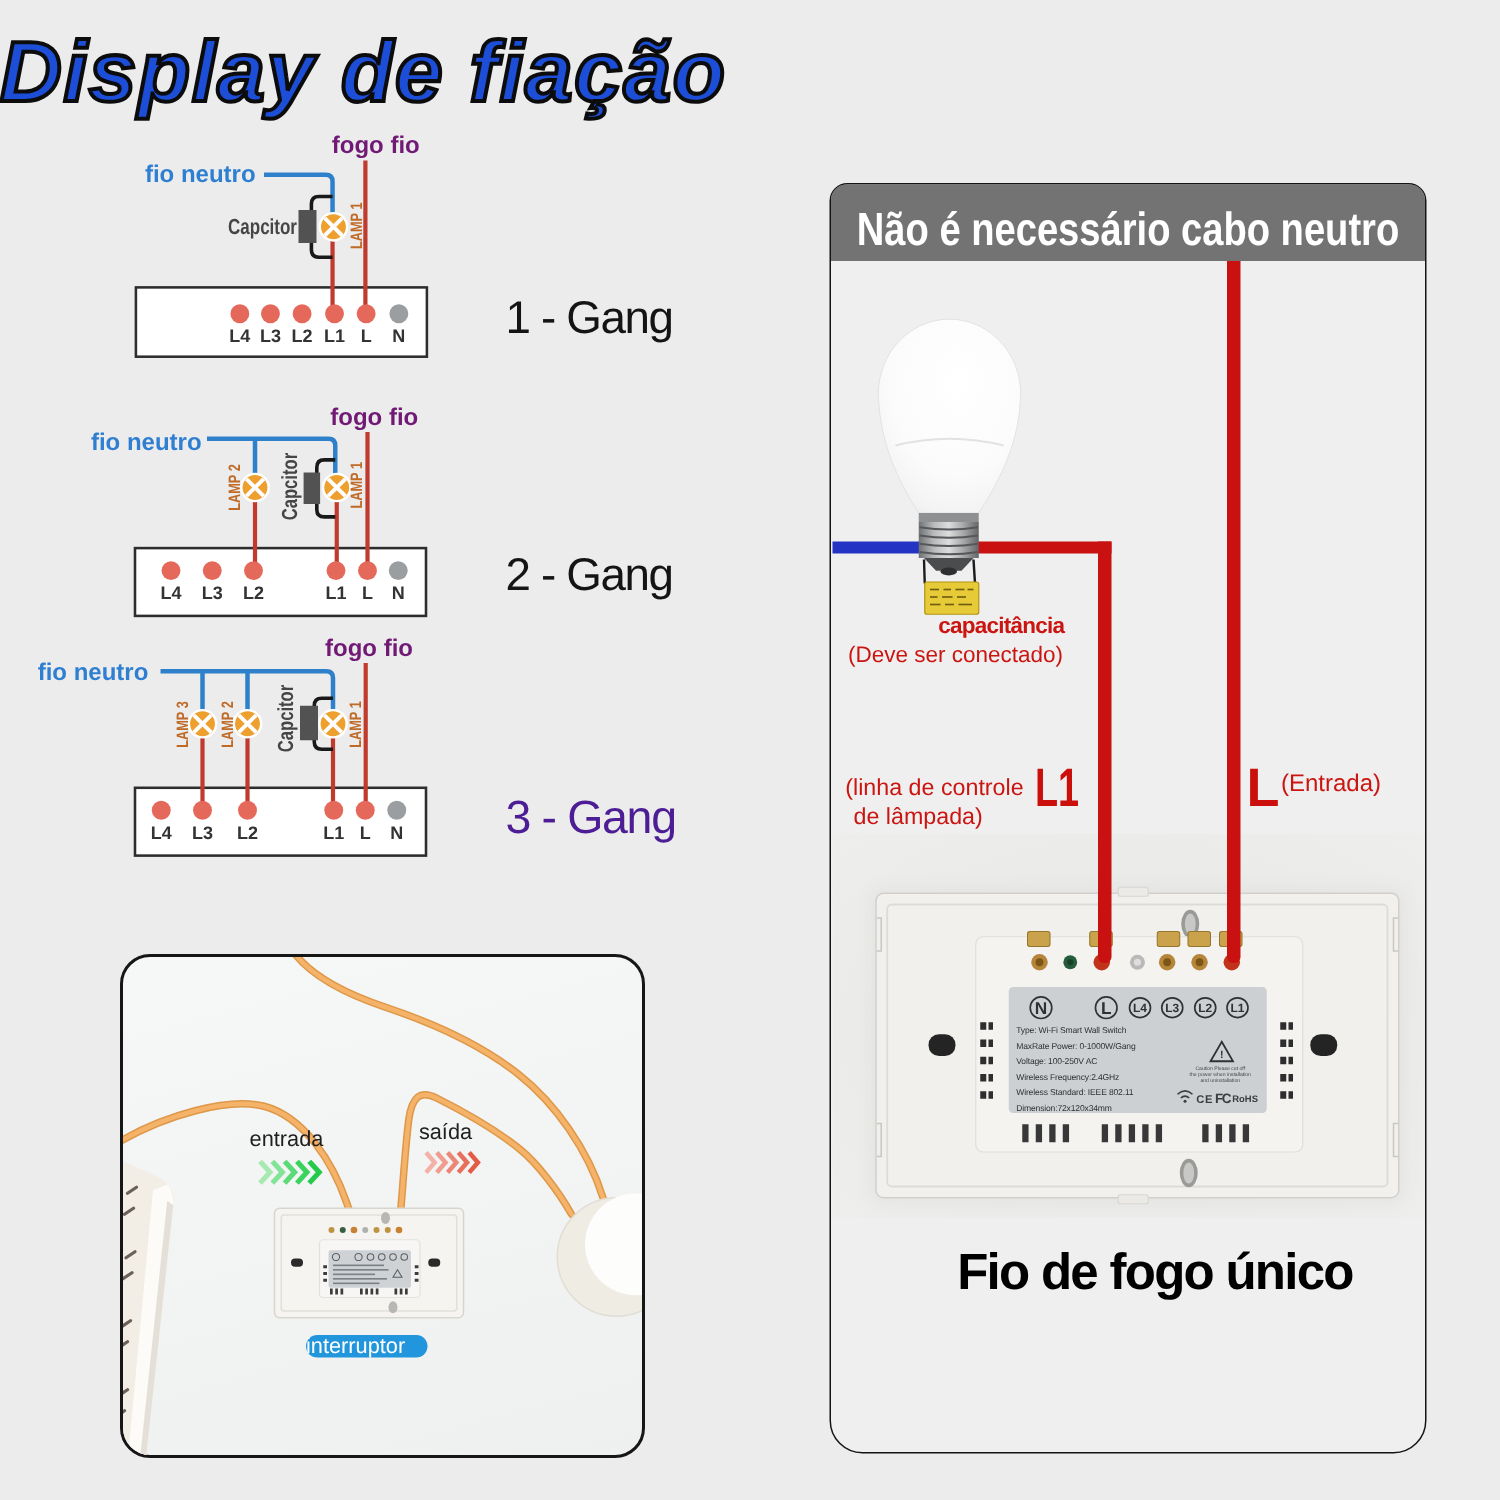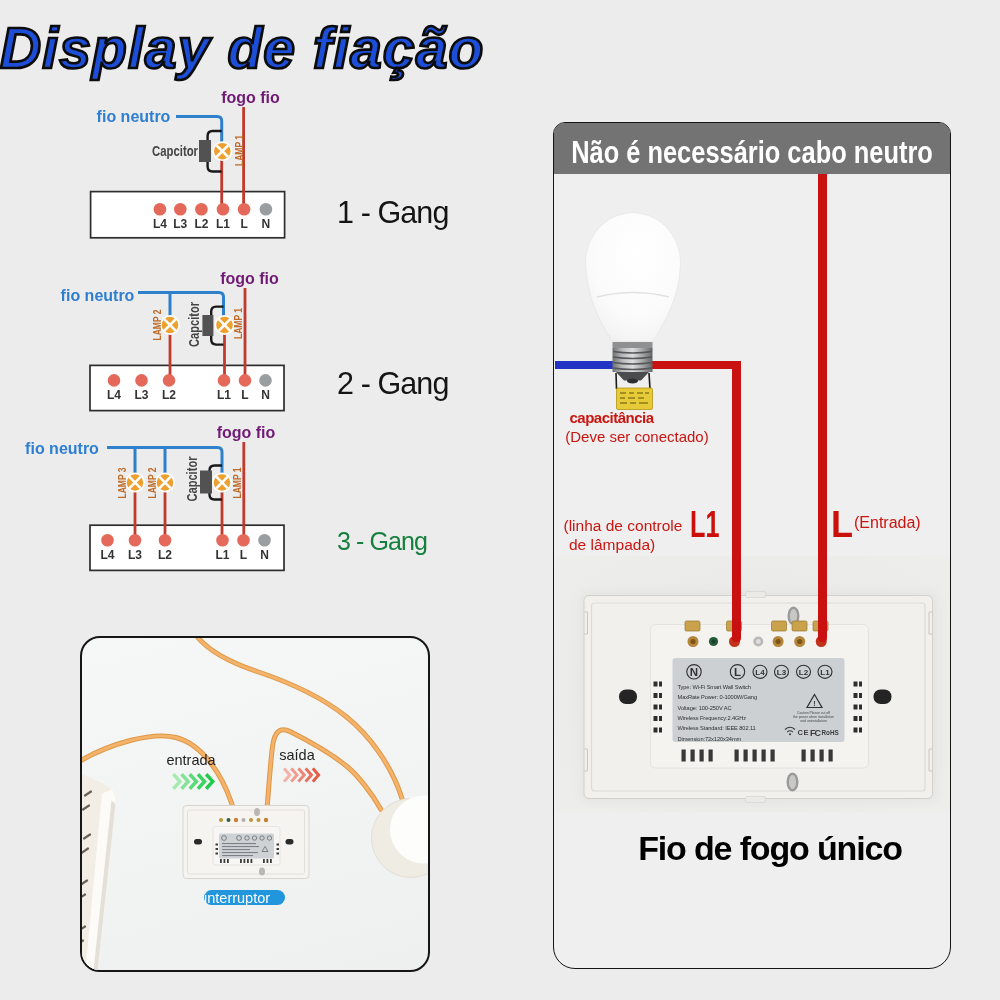--- a/index.html
+++ b/index.html
@@ -141,21 +141,21 @@
 <div class="abs blue" style="left:88.5px;top:108px;width:90px;text-align:center;font-size:16px;font-weight:bold;white-space:nowrap">fio neutro</div>
 
 <div class="abs" style="left:337px;top:197.2px;font-size:30.5px;line-height:1;letter-spacing:-0.9px;color:#141414">1 - Gang</div>
 
 <div class="abs red" style="left:209.5px;top:269.5px;width:80px;text-align:center;font-size:16px;font-weight:bold;white-space:nowrap">fogo fio</div>
 <div class="abs blue" style="left:52.5px;top:286.5px;width:90px;text-align:center;font-size:16px;font-weight:bold;white-space:nowrap">fio neutro</div>
 <div class="abs" style="left:337px;top:368.3px;font-size:30.5px;line-height:1;letter-spacing:-0.9px;color:#141414">2 - Gang</div>
 
 <div class="abs red" style="left:206px;top:423.5px;width:80px;text-align:center;font-size:16px;font-weight:bold;white-space:nowrap">fogo fio</div>
 <div class="abs blue" style="left:17px;top:440px;width:90px;text-align:center;font-size:16px;font-weight:bold;white-space:nowrap">fio neutro</div>
-<div class="abs" style="left:337px;top:528.8px;font-size:25px;line-height:1;letter-spacing:-0.9px;color:#15803d">3 - Gang</div>
+<div class="abs" style="left:337px;top:528.8px;font-size:31px;line-height:1;letter-spacing:-0.9px;color:#4c1d95">3 - Gang</div>
 
 
 <div class="abs" style="left:80px;top:635.5px;width:346px;height:332px;border:2px solid #161616;border-radius:20px;background:linear-gradient(165deg,#f6f7f7 0%,#f2f3f3 55%,#eef0f0 100%);overflow:hidden">
 <svg width="346" height="332" viewBox="82 637.5 346 332">
 
   <g>
     <path d="M115.5,803 Q118,791 105,784 L70,768 L60,975 L97,975 Z" fill="#f2eee6"></path>
     <path d="M112,789 Q116,795 115.5,803 L97,975 L85,975 L102,793 Z" fill="#fcfbf8"></path>
     <path d="M115.5,803 L97,975 L93,975 L111.5,800 Z" fill="#e4e0d8"></path>
     <g stroke="#6b6257" stroke-width="2.2" stroke-linecap="round">
@@ -456,21 +456,21 @@
         <line x1="645" y1="393" x2="649" y2="393"></line>
     <line x1="620" y1="398" x2="625" y2="398"></line>
         <line x1="628" y1="398" x2="635" y2="398"></line>
         <line x1="638" y1="398" x2="644" y2="398"></line>
     <line x1="620" y1="403" x2="627" y2="403"></line>
         <line x1="630" y1="403" x2="636" y2="403"></line>
         <line x1="639" y1="403" x2="648" y2="403"></line>
   </g>
 </svg>
 
-<div class="abs" style="left:569.5px;top:409px;width:140px;text-align:left;font-size:15px;letter-spacing:-0.5px;font-weight:bold;color:#cb1511;white-space:nowrap">capacitância</div>
+<div class="abs" style="left:569.5px;top:409px;width:140px;text-align:right;font-size:15px;letter-spacing:-0.5px;font-weight:bold;color:#cb1511;white-space:nowrap">capacitância</div>
 <div class="abs" style="left:557px;top:428px;width:160px;text-align:center;font-size:15px;color:#cb1511;white-space:nowrap">(Deve ser conectado)</div>
 <div class="abs" style="left:563.5px;top:517px;font-size:15.5px;color:#cb1511;white-space:nowrap">(linha de controle</div>
 <div class="abs" style="left:569px;top:536px;font-size:15.5px;color:#cb1511;white-space:nowrap">de lâmpada)</div>
 <div class="abs" style="left:690px;top:507px;font-size:36px;font-weight:bold;line-height:1;color:#cb0f0b;transform:scaleX(0.7);transform-origin:0 50%">L1</div>
 <div class="abs" style="left:831px;top:507px;font-size:36px;font-weight:bold;line-height:1;color:#cb0f0b">L</div>
 <div class="abs" style="left:854px;top:514px;font-size:16px;color:#cb1511;white-space:nowrap">(Entrada)</div>
 
 <div class="abs" style="left:573px;top:830.5px;width:394px;text-align:center;font-size:34px;line-height:1;font-weight:bold;letter-spacing:-1.15px;color:#000000;white-space:nowrap">Fio de fogo único</div>
 
 </div>

